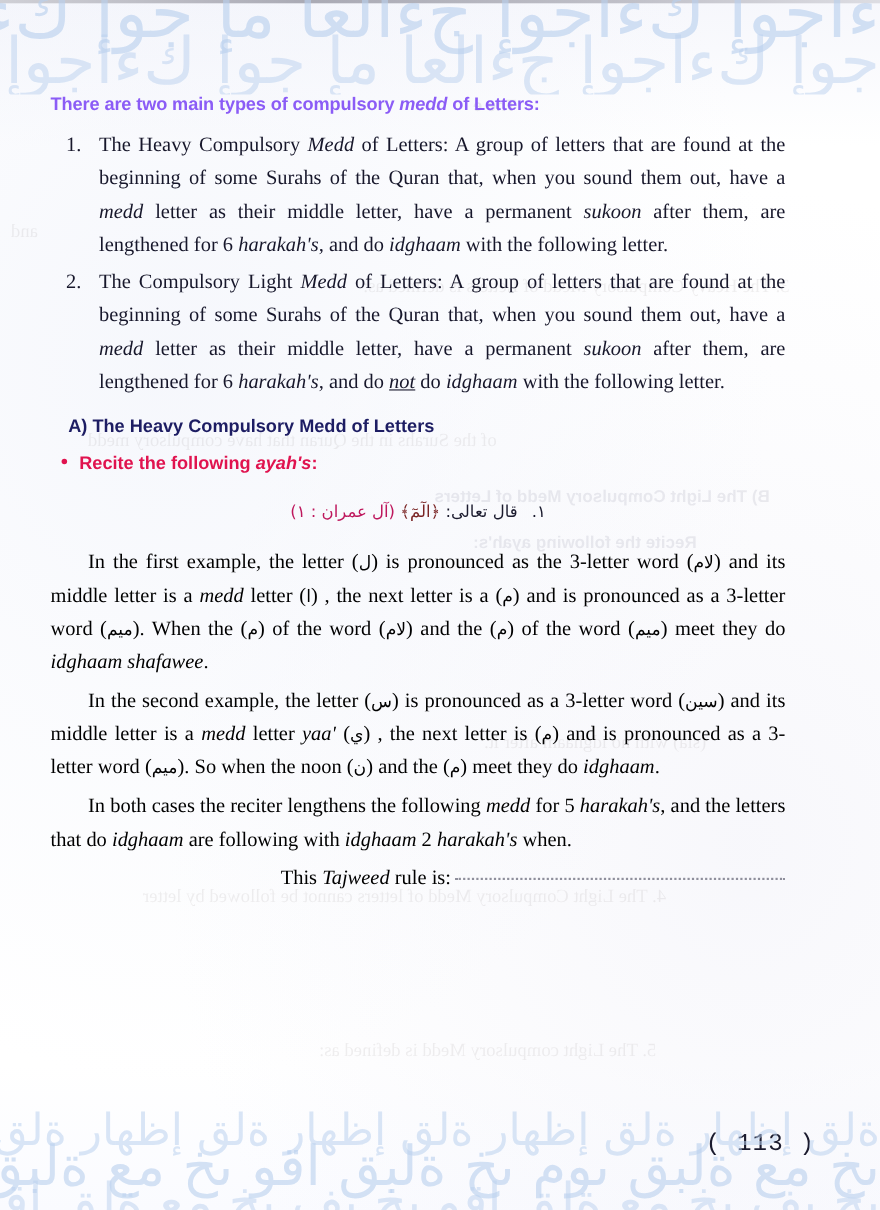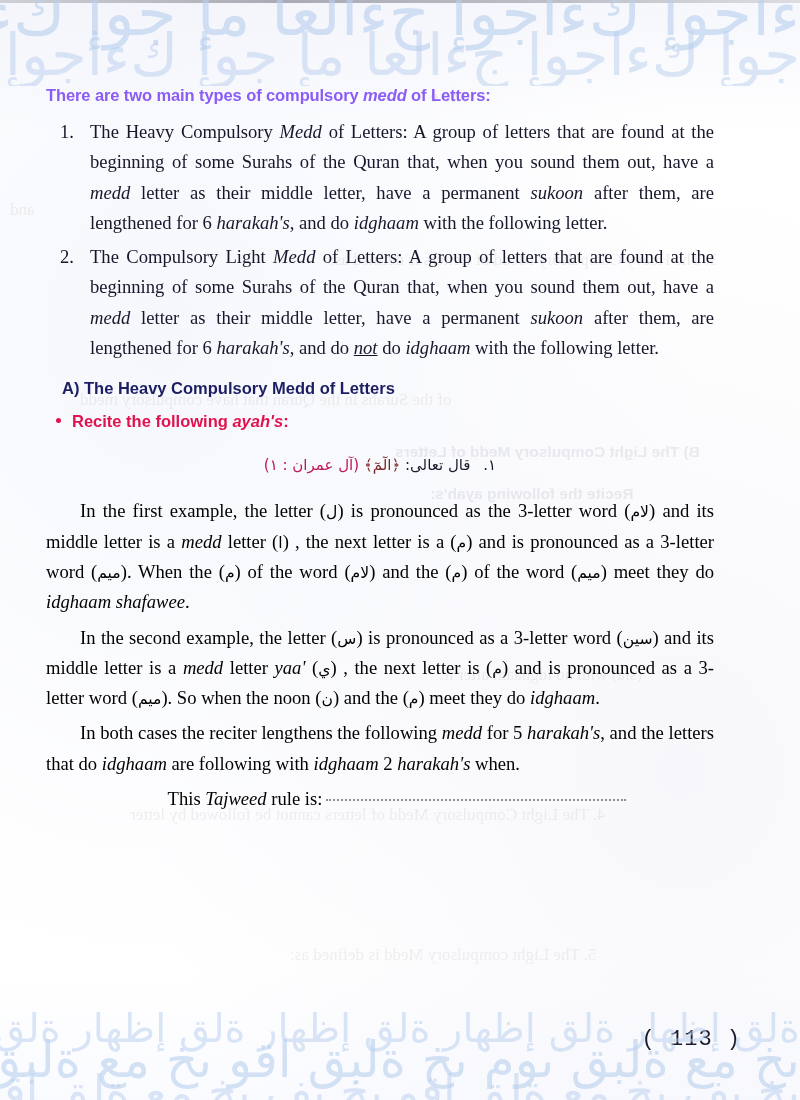--- a/index.html
+++ b/index.html
@@ -206,21 +206,21 @@
 
   p.body-para {
     margin: 0 0 5px 0;
     font-size: 18.6px;
     line-height: 1.63;
     color: #000000;
     text-align: justify;
     text-indent: 34px;
   }
   p.body-para.last {
-    text-align: center;
+    text-align: right;
   }
   .ar-inline {
     font-family: "DejaVu Sans", sans-serif;
     font-size: 0.84em;
     direction: rtl;
     unicode-bidi: isolate;
   }
 
   .dotted-fill {
     display: inline-block;

